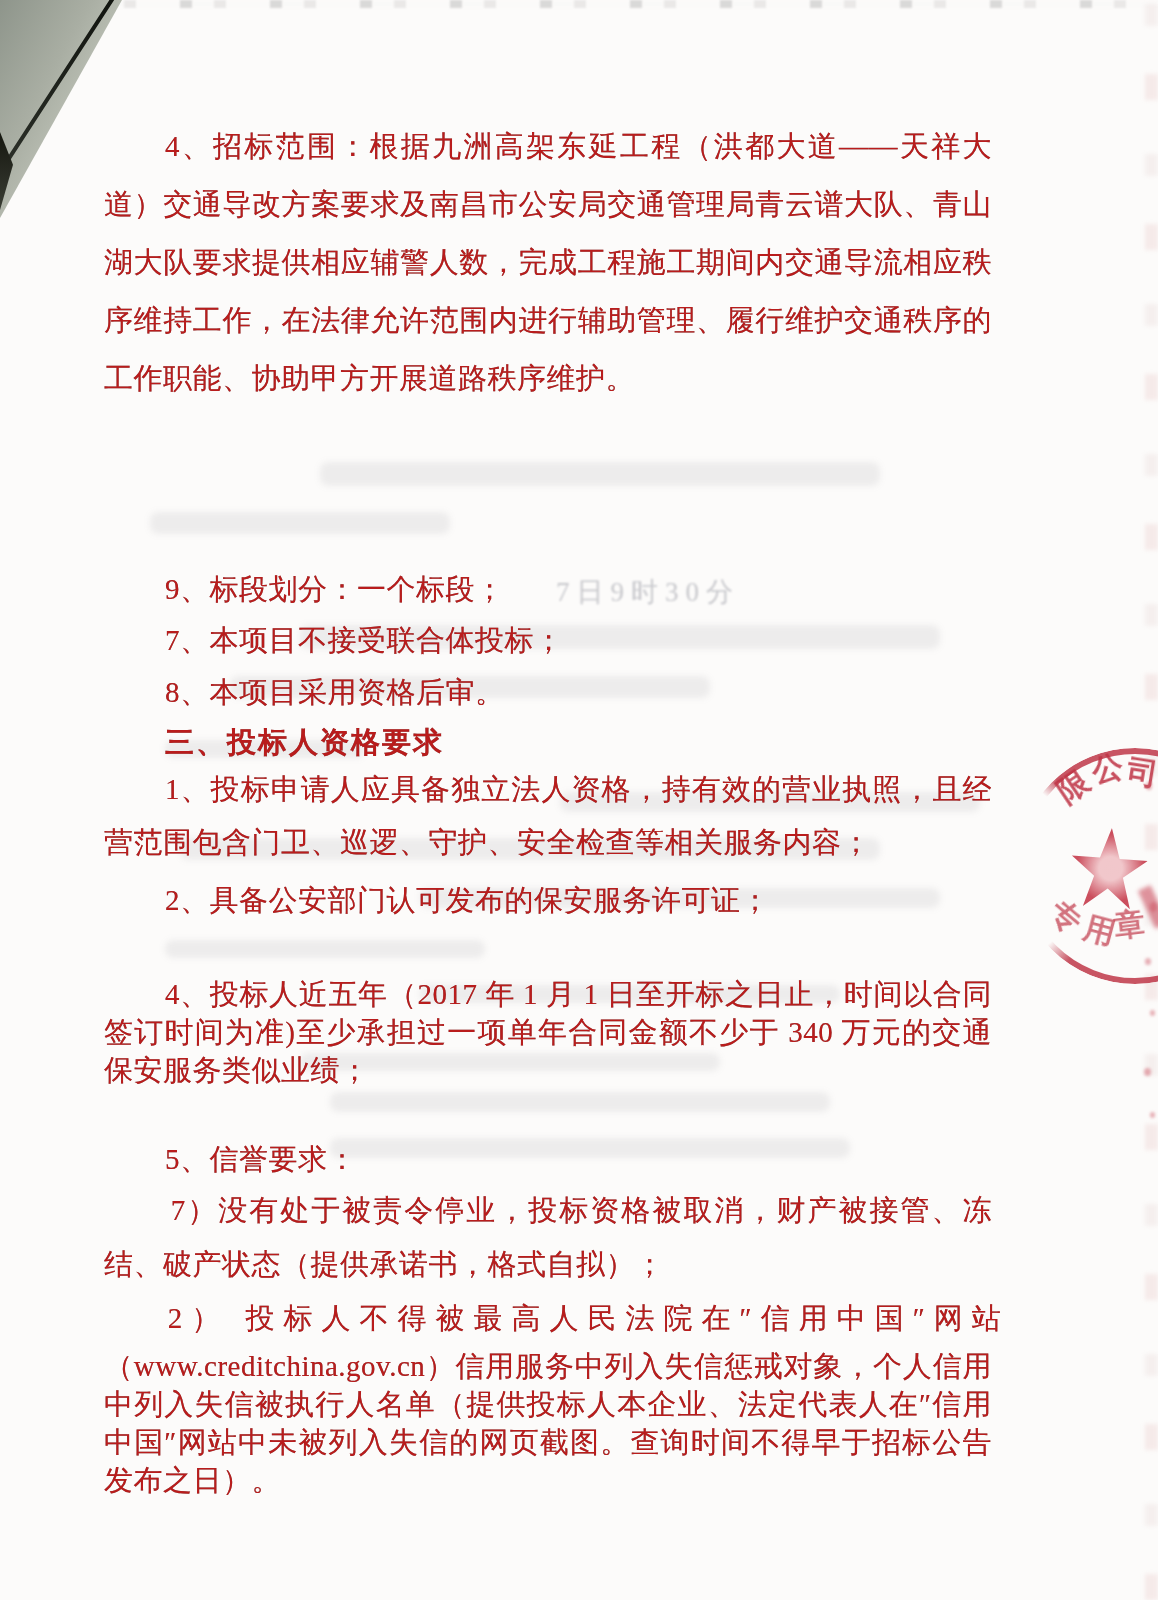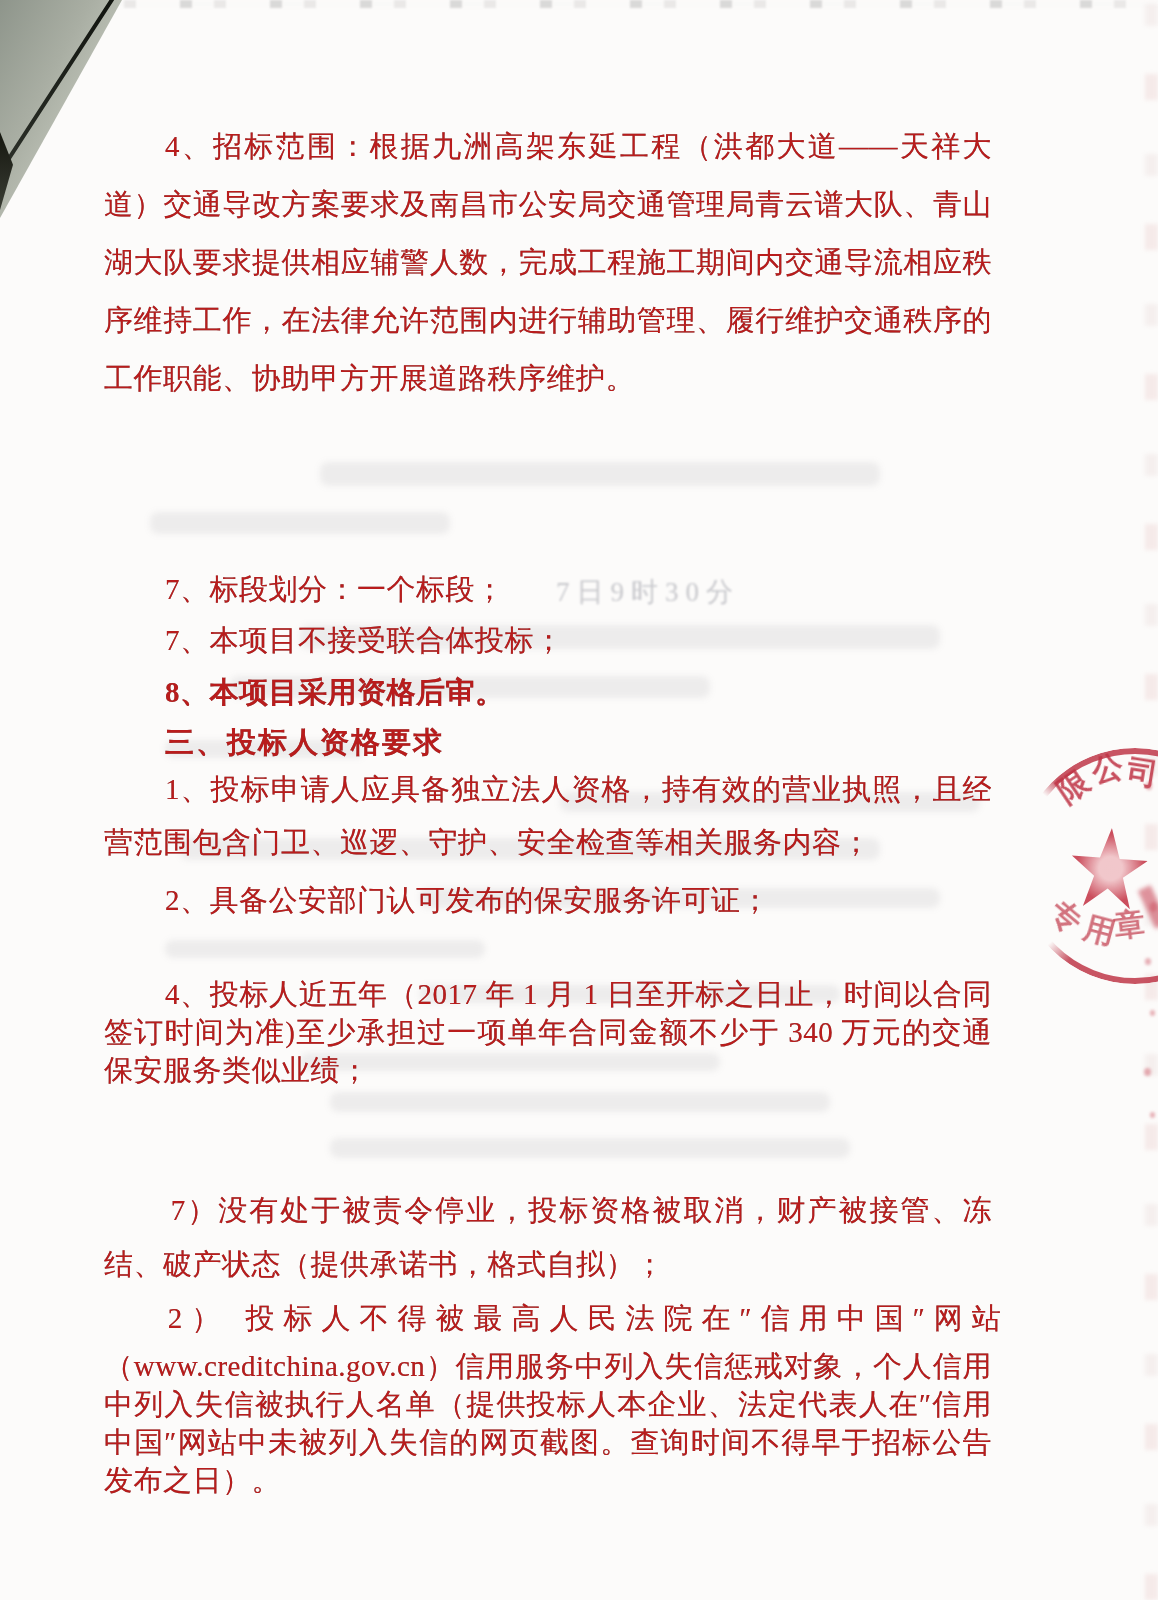--- a/index.html
+++ b/index.html
@@ -15,21 +15,21 @@
     font-size:29px; line-height:55px; letter-spacing:.5px;
     text-align:justify; color:#b91c1c;
     text-shadow:0 0 .6px rgba(30,30,30,.55);
   }
   .indent{text-indent:2.1em;}
   .bold{font-weight:700;}
   .p4{top:88px; line-height:58px;}
   .p5{top:360px;}
   .i6{top:533px;}
   .i7{top:584px;}
-  .i8{top:636px;font-weight:bold;}
+  .i8{top:636px;}
   .h3{top:686px; letter-spacing:2px;}
   .r1{top:734px; line-height:53px;}
   .r2{top:844px;}
   .r3{top:894px;}
   .r4{top:946px; line-height:38px;}
   .r5{top:1103px;}
   .s1{top:1154px; line-height:54px; text-indent:2.3em;}
   .s2a{top:1262px; text-indent:2.2em; letter-spacing:9px; text-align:left; white-space:nowrap;}
   .s2b{top:1318px; line-height:38px;}
   
@@ -123,27 +123,28 @@
   <div class="smudge" style="left:180px;top:838px;width:700px;height:22px"></div>
   <div class="smudge" style="left:420px;top:888px;width:520px;height:20px"></div>
   <div class="smudge" style="left:165px;top:940px;width:320px;height:18px"></div>
   <div class="smudge" style="left:420px;top:985px;width:420px;height:18px"></div>
   <div class="smudge" style="left:300px;top:1053px;width:420px;height:18px"></div>
   <div class="smudge" style="left:330px;top:1092px;width:500px;height:20px"></div>
   <div class="smudge" style="left:330px;top:1138px;width:520px;height:20px"></div>
   <span class="ghost-frag">7日9时30分</span>
 
   <p class="t p4 indent">4、招标范围：根据九洲高架东延工程（洪都大道——天祥大道）交通导改方案要求及南昌市公安局交通管理局青云谱大队、青山湖大队要求提供相应辅警人数，完成工程施工期间内交通导流相应秩序维持工作，在法律允许范围内进行辅助管理、履行维护交通秩序的工作职能、协助甲方开展道路秩序维护。</p>
-  <p class="t i6 indent">7、标段划分：一个标段；</p>
+  <p class="t i6 indent">9、标段划分：一个标段；</p>
   <p class="t i7 indent">7、本项目不接受联合体投标；</p>
   <p class="t i8 indent">8、本项目采用资格后审。</p>
   <p class="t h3 indent bold">三、投标人资格要求</p>
   <p class="t r1 indent">1、投标申请人应具备独立法人资格，持有效的营业执照，且经营范围包含门卫、巡逻、守护、安全检查等相关服务内容；</p>
   <p class="t r2 indent">2、具备公安部门认可发布的保安服务许可证；</p>
   <p class="t r4 indent">4、投标人近五年（2017 年 1 月 1 日至开标之日止，时间以合同签订时间为准)至少承担过一项单年合同金额不少于 340 万元的交通保安服务类似业绩；</p>
+  <p class="t r5 indent">5、信誉要求：</p>
   <p class="t s1">7）没有处于被责令停业，投标资格被取消，财产被接管、冻结、破产状态（提供承诺书，格式自拟）；</p>
   <p class="t s2a">2） 投标人不得被最高人民法院在″信用中国″网站</p>
   <p class="t s2b">（www.creditchina.gov.cn）信用服务中列入失信惩戒对象，个人信用中列入失信被执行人名单（提供投标人本企业、法定代表人在″信用中国″网站中未被列入失信的网页截图。查询时间不得早于招标公告发布之日）。</p>
 
   <div>
     <div class="stamp-ring"></div>
     <div class="stamp-star"></div>
     <span class="stamp-ch" style="left:1058px;top:766px;transform:rotate(-34deg)">限</span>
     <span class="stamp-ch" style="left:1092px;top:748px;transform:rotate(-12deg)">公</span>
     <span class="stamp-ch" style="left:1127px;top:752px;transform:rotate(9deg)">司</span>

